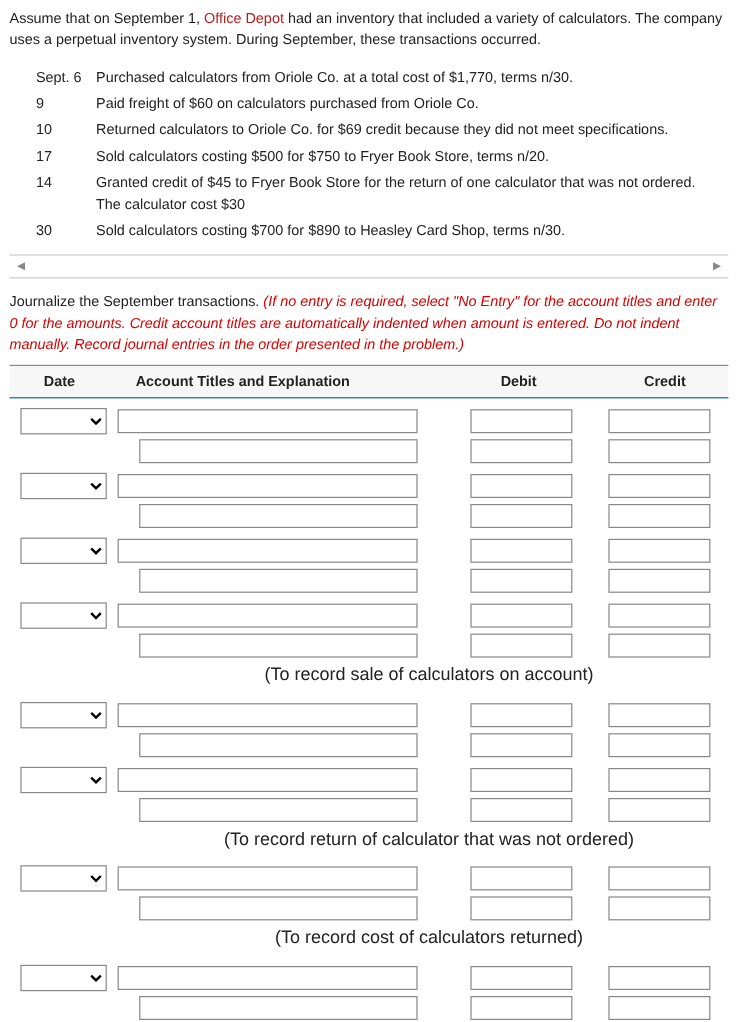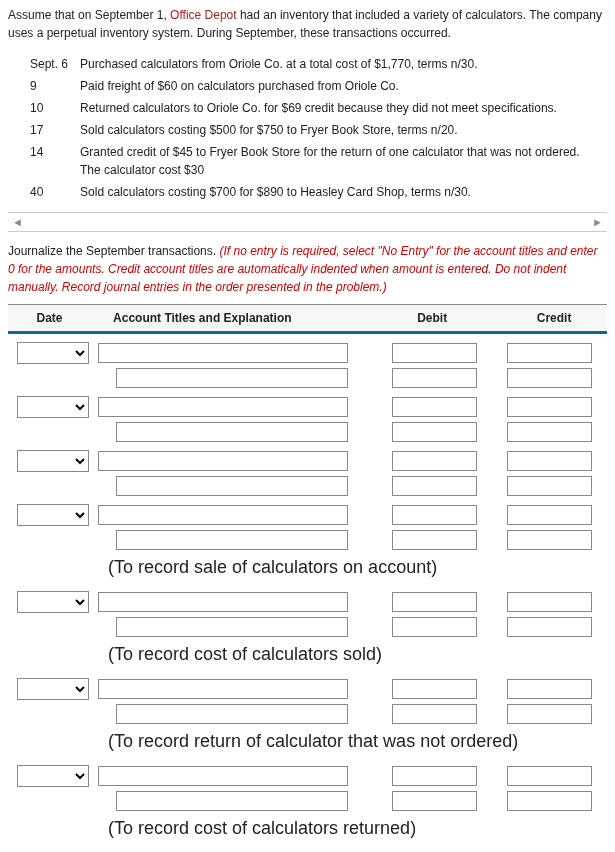--- a/index.html
+++ b/index.html
@@ -14,36 +14,36 @@
   }
   .intro { margin-bottom: 10px; }
   .intro .company { color: #b91c1c; }
   .tx-table { margin: 8px 0 8px 20px; }
   .tx-table td { vertical-align: top; padding: 1px 6px 1px 0; }
   .tx-table td.date { text-align: left; padding-right: 10px; white-space: nowrap; }
   .scroll-row { display:flex; justify-content:space-between; border-top:1px solid #ccc; border-bottom:1px solid #ccc; height:18px; align-items:center; color:#888;}
   .scroll-row span { font-size:11px; padding:0 4px; cursor:default;}
   .instr { margin-top:10px; margin-bottom:8px; }
   .instr .red { color:#d40000; font-style:italic; }
-  .journal-header { display:flex; font-weight:bold; border-top:1px solid #888; border-bottom:3px solid #0369a1; background:#f7f7f7;gap:16px; }
+  .journal-header { display:flex; font-weight:bold; border-top:1px solid #888; border-bottom:1px solid #0369a1; background:#f7f7f7;gap:16px; }
   .journal-header div { padding:4px 6px; box-sizing:border-box; }
   .col-date { width:90px; text-align:center; }
   .col-acct { width:280px; }
   .col-deb { width:115px; text-align:center; }
   .col-cred { width:115px; text-align:center; }
   .entry-block { margin-top:8px; }
   .entry-row { display:flex; align-items:center; margin-bottom:4px; }
   .date-cell { width:90px; display:flex; justify-content:center; }
   .date-cell select { width:72px; height:22px; border:1px solid #888; background:#fff; }
   .acct-cell { width:280px; }
   .acct-cell input { width:250px; height:20px; border:1px solid #888; padding:0 2px; box-sizing:border-box;}
   .acct-cell.indent input { margin-left:18px; width:232px; }
   .amt-cell { width:115px; display:flex; justify-content:center; }
   .amt-cell input { width:85px; height:20px; border:1px solid #888; padding:0 2px; box-sizing:border-box; text-align:right;}
-  .note-row { margin:2px 0 10px 100px; font-size:18px; }
+  .note-row { margin:2px 0 10px 100px; font-size:15px;text-align:center; }
 </style>
 </head>
 <body>
 
 <div class="intro">
   <span>Assume that on September 1, </span><span class="company">Office Depot</span><span> had an inventory that included a variety of calculators. The company uses a perpetual inventory system. During September, these transactions occurred.</span>
 </div>
 
 <table class="tx-table">
   <tbody>
@@ -61,21 +61,21 @@
       </tr>
   <tr>
         <td class="date">17</td>
         <td>Sold calculators costing $500 for $750 to Fryer Book Store, terms n/20.</td>
       </tr>
   <tr>
         <td class="date">14</td>
         <td>Granted credit of $45 to Fryer Book Store for the return of one calculator that was not ordered. The calculator cost $30</td>
       </tr>
   <tr>
-        <td class="date">40</td>
+        <td class="date">30</td>
         <td>Sold calculators costing $700 for $890 to Heasley Card Shop, terms n/30.</td>
       </tr>
 </tbody>
   </table>
 
 <div class="scroll-row">
   <span>◄</span>
   <span>►</span>
 </div>
 
@@ -207,21 +207,20 @@
   <div class="entry-row">
     <div class="date-cell"></div>
     <div class="acct-cell indent"><input type="text" style=""></div>
     <div class="amt-cell">
         <input type="text" style="">
       </div>
     <div class="amt-cell">
         <input type="text" style="">
       </div>
   </div>
-  <div class="note-row">(To record cost of calculators sold)</div>
 </div>
 
 <div class="entry-block">
   <div class="entry-row">
     <div class="date-cell">
         <select><option></option></select>
       </div>
     <div class="acct-cell"><input type="text" style=""></div>
     <div class="amt-cell">
         <input type="text" style="">

